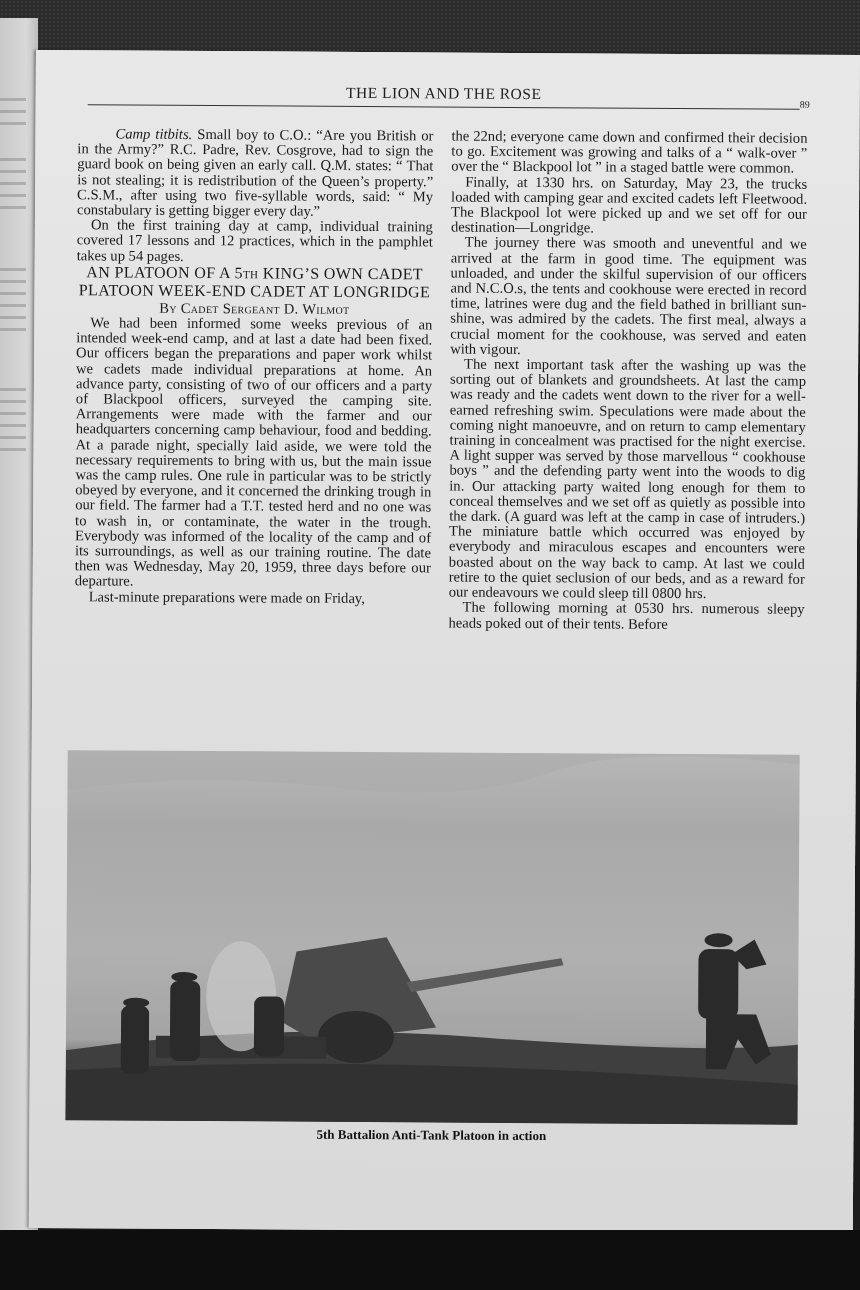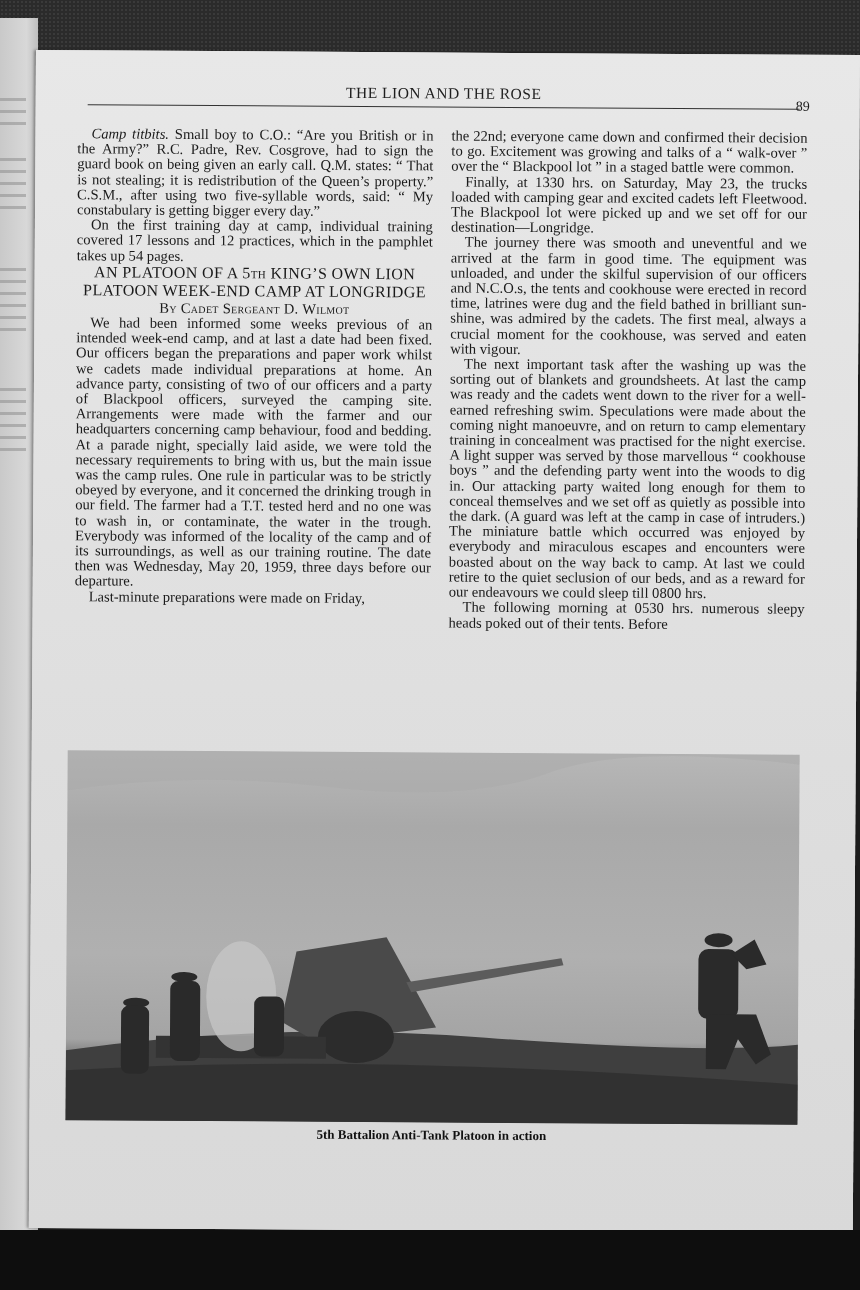--- a/index.html
+++ b/index.html
@@ -36,32 +36,32 @@
     }
     .running-head {
       position: absolute; left: 52px; top: 28px; width: 712px; height: 26px;
       border-bottom: 1px solid #333;
     }
     .running-title {
       position: absolute; left: 0; right: 0; top: 4px; text-align: center;
       font-size: 15.5px; letter-spacing: .5px; color: #1e1e1e;
     }
     .page-number {
-      position: absolute; right: -10px; top: 16px; font-size: 14px; color: #1e1e1e;
+      position: absolute; right: -10px; top: 16px; font-size: 10px; color: #1e1e1e;
     }
     .col {
       position: absolute; top: 76px; width: 356px;
       font-size: 14.6px; line-height: 15.2px; color: #1a1a1a;
       text-align: justify; hyphens: manual;
     }
     .col-left { left: 42px; }
     .col-right { left: 416px; top: 76px; }
     .col p { margin: 0; text-indent: 14px; }
     .col p.noindent { text-indent: 0; }
-    .italic { font-style: italic; }
+    .italic { font-style: italic; margin-left: 24px; }
     .article-title {
       margin: 38px 0 8px 0; text-align: center; font-size: 16px; line-height: 18.5px;
       letter-spacing: .4px; text-indent: 0 !important;
     }
     .article-title .smallcaps { font-variant: small-caps; text-transform: lowercase; margin-top: 28px; }
     .byline {
       text-align: center; font-variant: small-caps; font-size: 14.6px; margin: 4px 0 8px 0;
       letter-spacing: .3px;
     }
     .photo-wrap {
@@ -109,21 +109,21 @@
 <div class="page">
   <div class="running-head">
     <div class="running-title">THE LION AND THE ROSE</div>
     <div class="page-number">89</div>
   </div>
 
   <div class="col col-left">
     <p><span class="italic">Camp titbits.</span><span> Small boy to C.O.: “Are you British or in the Army?” R.C. Padre, Rev. Cosgrove, had to sign the guard book on being given an early call. Q.M. states: “ That is not stealing; it is redistribution of the Queen’s property.” C.S.M., after using two five-syllable words, said: “ My constabulary is getting bigger every day.”</span></p>
     <p>On the first training day at camp, individual training covered 17 lessons and 12 practices, which in the pamphlet takes up 54 pages.</p>
 
-    <p class="article-title"><span>AN PLATOON OF A </span><span class="smallcaps">5th</span><span> KING’S OWN LION PLATOON WEEK-END CAMP AT LONGRIDGE</span></p>
+    <p class="article-title"><span>AN PLATOON OF A </span><span class="smallcaps">5th</span><span> KING’S OWN CADET PLATOON WEEK-END CADET AT LONGRIDGE</span></p>
     <p class="byline noindent">By Cadet Sergeant D. Wilmot</p>
 
     <p>We had been informed some weeks previous of an intended week-end camp, and at last a date had been fixed. Our officers began the preparations and paper work whilst we cadets made individual preparations at home. An advance party, consisting of two of our officers and a party of Blackpool officers, surveyed the camping site. Arrangements were made with the farmer and our headquarters concerning camp behaviour, food and bedding. At a parade night, specially laid aside, we were told the necessary requirements to bring with us, but the main issue was the camp rules. One rule in par­ticular was to be strictly obeyed by everyone, and it concerned the drinking trough in our field. The farmer had a T.T. tested herd and no one was to wash in, or contaminate, the water in the trough. Everybody was informed of the locality of the camp and of its surroundings, as well as our training routine. The date then was Wednesday, May 20, 1959, three days before our departure.</p>
     <p>Last-minute preparations were made on Friday,</p>
   </div>
 
   <div class="col col-right">
     <p class="noindent">the 22nd; everyone came down and confirmed their decision to go. Excitement was growing and talks of a “ walk-over ” over the “ Blackpool lot ” in a staged battle were common.</p>
     <p>Finally, at 1330 hrs. on Saturday, May 23, the trucks loaded with camping gear and excited cadets left Fleetwood. The Blackpool lot were picked up and we set off for our destination—Longridge.</p>
     <p>The journey there was smooth and uneventful and we arrived at the farm in good time. The equipment was unloaded, and under the skilful supervision of our officers and N.C.O.s, the tents and cookhouse were erected in record time, latrines were dug and the field bathed in brilliant sun­shine, was admired by the cadets. The first meal, always a crucial moment for the cookhouse, was served and eaten with vigour.</p>

